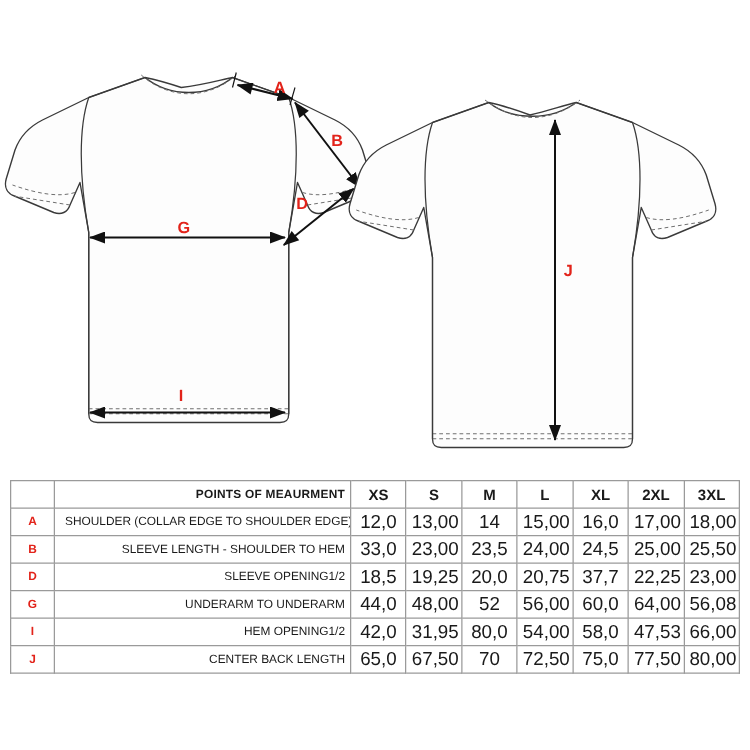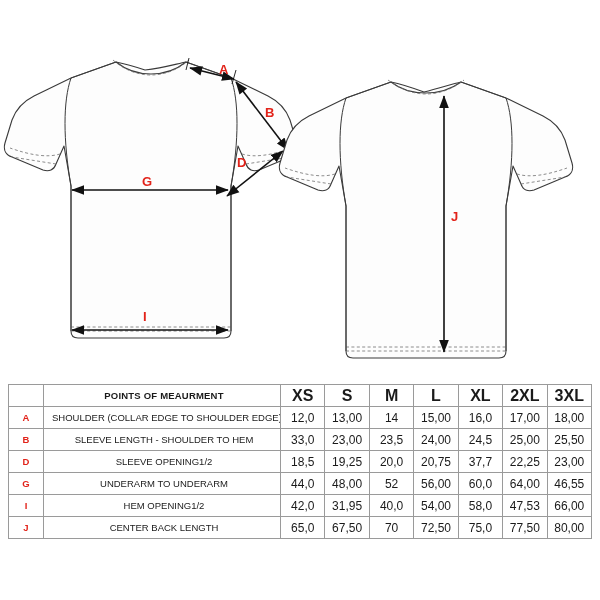--- a/index.html
+++ b/index.html
@@ -56,34 +56,34 @@
   table.size-table td.col-key {
     width: 26px;
     color: #e2231a;
     font-weight: bold;
     font-size: 9.5px;
     text-align: center;
   }
   table.size-table th.col-desc,
   table.size-table td.col-desc {
     width: 224px;
-    text-align: center;
+    text-align: right;
     padding-left: 8px;
   }
   table.size-table th.col-desc {
     font-weight: bold;
     font-size: 9.5px;
     letter-spacing: 0.2px;
   }
   table.size-table th.col-size {
     font-weight: bold;
-    font-size: 16px;
+    font-size: 12px;
   }
   table.size-table td.col-val {
-    font-size: 12px;
+    font-size: 15px;
   }
   .label-red {
     fill: #e2231a;
     font-family: "Liberation Sans", sans-serif;
     font-size: 13px;
     font-weight: bold;
   }
 </style>
 </head>
 <body>
@@ -285,28 +285,28 @@
         </tr>
         <tr>
           <td class="col-key">G</td>
           <td class="col-desc">UNDERARM TO UNDERARM</td>
           <td class="col-val">44,0</td>
           <td class="col-val">48,00</td>
           <td class="col-val">52</td>
           <td class="col-val">56,00</td>
           <td class="col-val">60,0</td>
           <td class="col-val">64,00</td>
-          <td class="col-val">46,55</td>
+          <td class="col-val">56,08</td>
         </tr>
         <tr>
           <td class="col-key">I</td>
           <td class="col-desc">HEM OPENING1/2</td>
           <td class="col-val">42,0</td>
           <td class="col-val">31,95</td>
-          <td class="col-val">40,0</td>
+          <td class="col-val">80,0</td>
           <td class="col-val">54,00</td>
           <td class="col-val">58,0</td>
           <td class="col-val">47,53</td>
           <td class="col-val">66,00</td>
         </tr>
         <tr>
           <td class="col-key">J</td>
           <td class="col-desc">CENTER BACK LENGTH</td>
           <td class="col-val">65,0</td>
           <td class="col-val">67,50</td>

